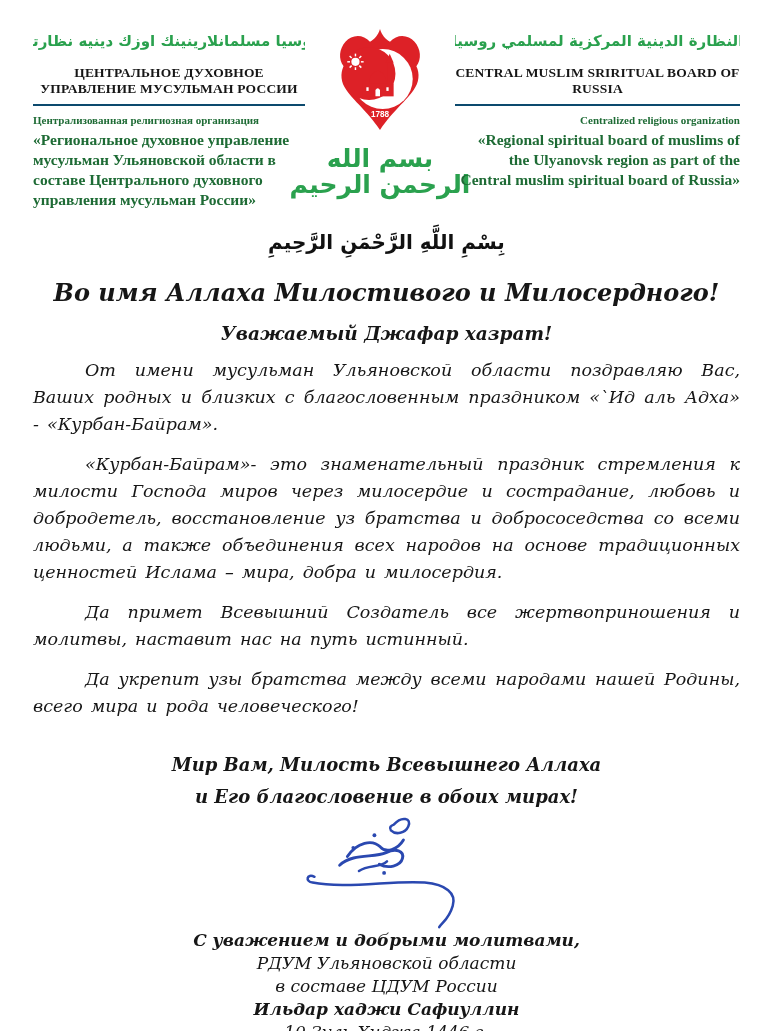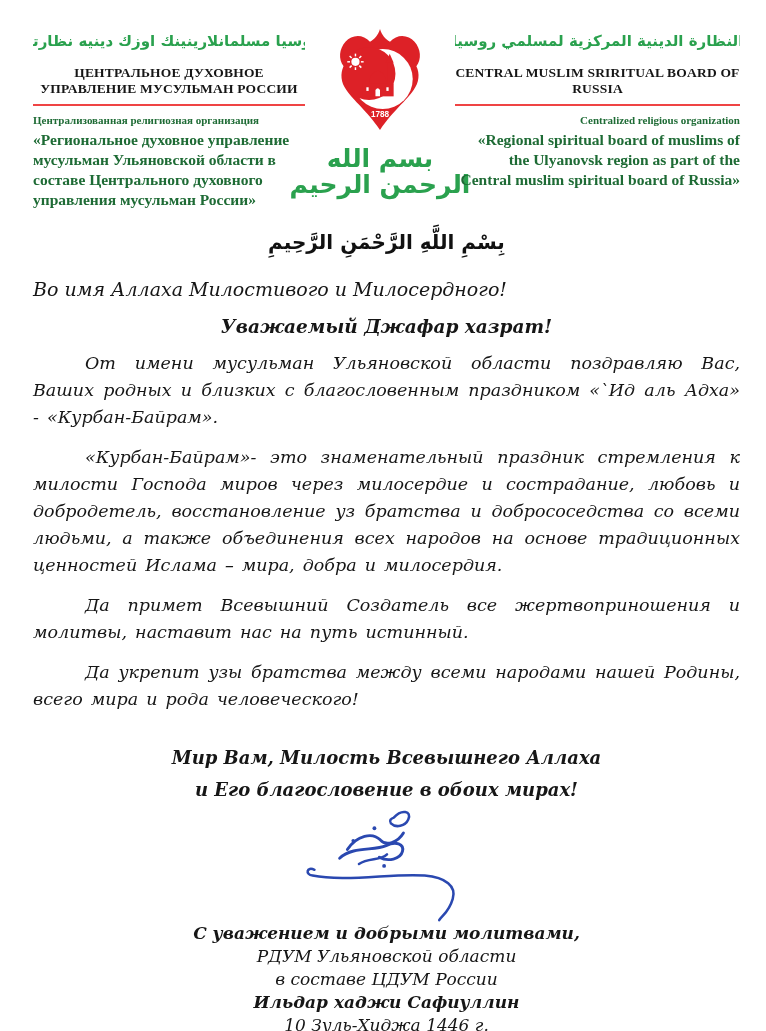--- a/index.html
+++ b/index.html
@@ -14,38 +14,38 @@
   .lh-left  { width:272px; flex:0 0 auto; }
   .lh-center{ width:150px; flex:0 0 auto; display:flex; flex-direction:column; align-items:center; overflow:visible; }
   .lh-right { flex:1 1 auto; min-width:0; }
   .callig {
     font-family:"DejaVu Sans", sans-serif; direction:rtl; white-space:nowrap;
     color:#2aa14e; font-weight:bold; font-size:15px;
     height:42px; display:flex; align-items:center; justify-content:center; overflow:hidden;
   }
   .org-title {
     font-weight:bold; text-align:center; font-size:13.5px; line-height:1.2;
-    letter-spacing:.2px; padding:3px 0 7px; border-bottom:2px solid #ef4444;
+    letter-spacing:.2px; padding:3px 0 7px; border-bottom:2px solid #0c4a6e;
   }
   .org-type { color:#1e6b35; font-weight:bold; font-size:11px; margin-top:8px; line-height:1.2; }
   .org-name { color:#1e6b35; font-weight:bold; font-size:15.5px; line-height:1.3; margin-top:2px; }
   .lh-right .org-type, .lh-right .org-name { text-align:right; }
   .emblem { margin-top:6px; }
   .bismillah-callig {
     font-family:"DejaVu Sans", sans-serif; direction:rtl; text-align:center;
     color:#2aa14e; font-weight:bold; font-size:25px; line-height:1.02;
     width:188px; margin:8px -20px 0;
   }
   
   .basmala {
     text-align:center; direction:rtl; font-family:"DejaVu Sans", sans-serif;
     font-size:20px; color:#111; margin-top:20px;font-weight:bold;
   }
   .script { font-family:"DejaVu Serif", serif; font-style:italic; }
-  .invocation { font-weight:normal; font-size:19px; margin-top:24px; }
+  .invocation { text-align:center; font-weight:bold; font-size:24px; margin-top:24px; }
   .salutation { text-align:center; font-weight:bold; font-size:18.5px; margin-top:16px; }
   .body-para {
     font-size:17.5px; line-height:27px; text-align:justify; text-indent:52px;
     word-spacing:2.5px; margin:13px 0 0 0;
   }
   .blessing1 { text-align:center; font-weight:bold; font-size:18px; margin-top:34px; }
   .blessing2 { text-align:center; font-weight:bold; font-size:18px; margin-top:11px; }
   .signature-wrap { width:230px; margin:6px auto 0; height:116px; }
   .closing { text-align:center; font-size:17px; line-height:23px; margin-top:0; }
   .closing div { white-space:nowrap; }

